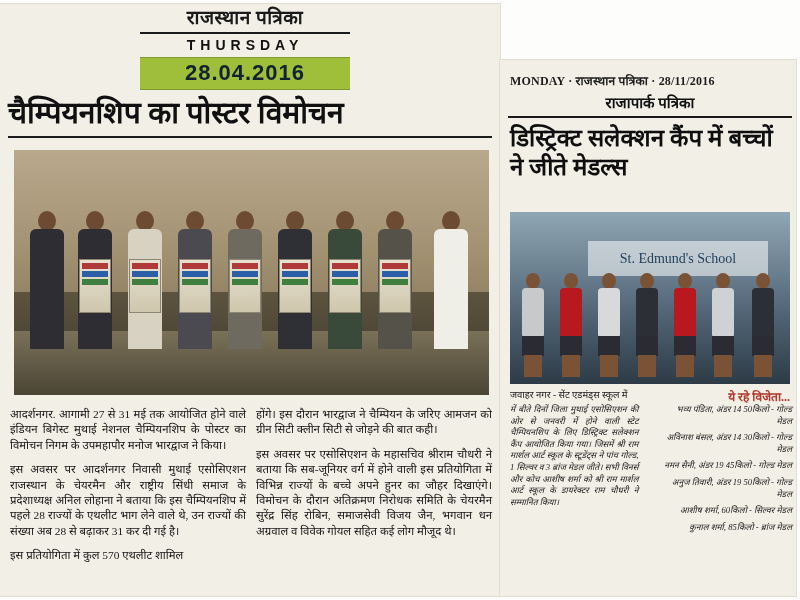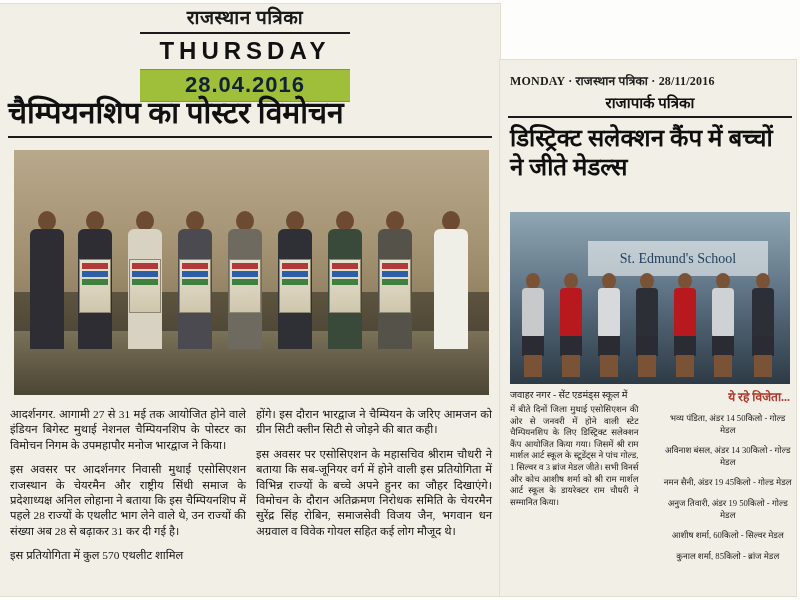--- a/index.html
+++ b/index.html
@@ -47,21 +47,21 @@
     line-height: 1.1;
   }
   .masthead .rule {
     height: 2px;
     background: #1a1a1a;
     margin: 3px 0 3px 0;
   }
   .masthead .dayname {
     font-family: "Liberation Sans", sans-serif;
     font-weight: bold;
-    font-size: 24px;
+    font-size: 14px;
     letter-spacing: 5px;
     color: #111;
   }
   .masthead .datebar {
     margin-top: 4px;
     background: #9fbf3b;
     color: #123;
     font-family: "Liberation Sans", sans-serif;
     font-weight: bold;
     font-size: 22px;
@@ -283,31 +283,32 @@
     font-size: 12px;
   }
   .cols-right {
     position: absolute;
     left: 510px;
     top: 404px;
     width: 282px;
     height: 188px;
     display: flex;
     gap: 25px;
+    font-style: italic;
   }
   .cols-right .col {
     flex: 1;
     font-family: "Liberation Serif", serif;
     font-size: 8.6px;
     line-height: 1.35;
     color: #191919;
     text-align: justify;
   }
   .cols-right .col p { margin: 0 0 5px 0; }
-  .cols-right .col.list p { text-align: center; margin-top: 9px; }
+  .cols-right .col.list p { text-align: right; }
 </style>
 </head>
 <body>
 
 <div class="page">
 
   <div class="clip-left">
     <div class="photo-left">
       <div class="wall"></div>
       <div class="floorline"></div>

